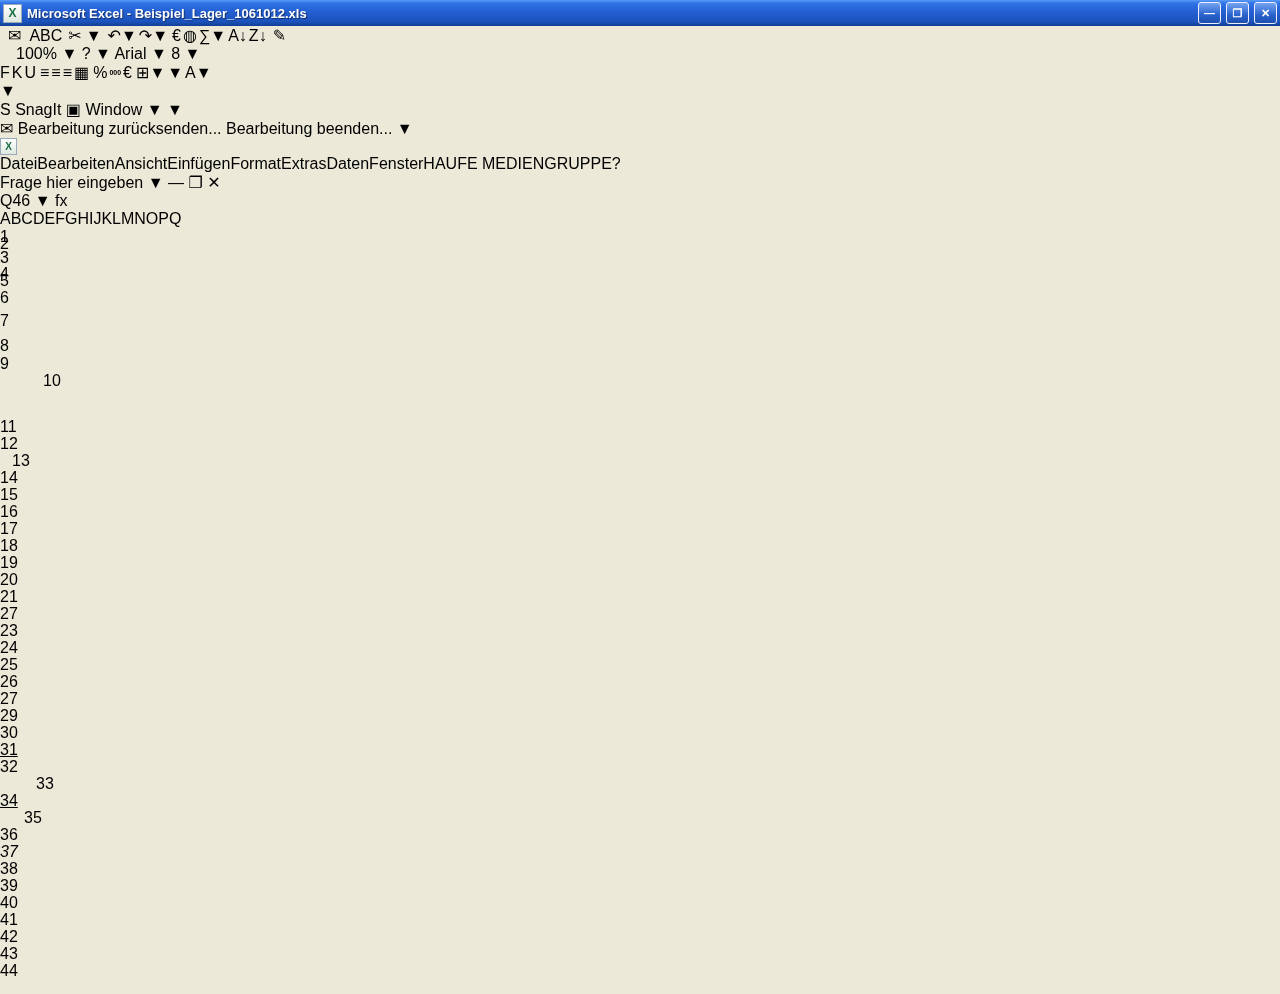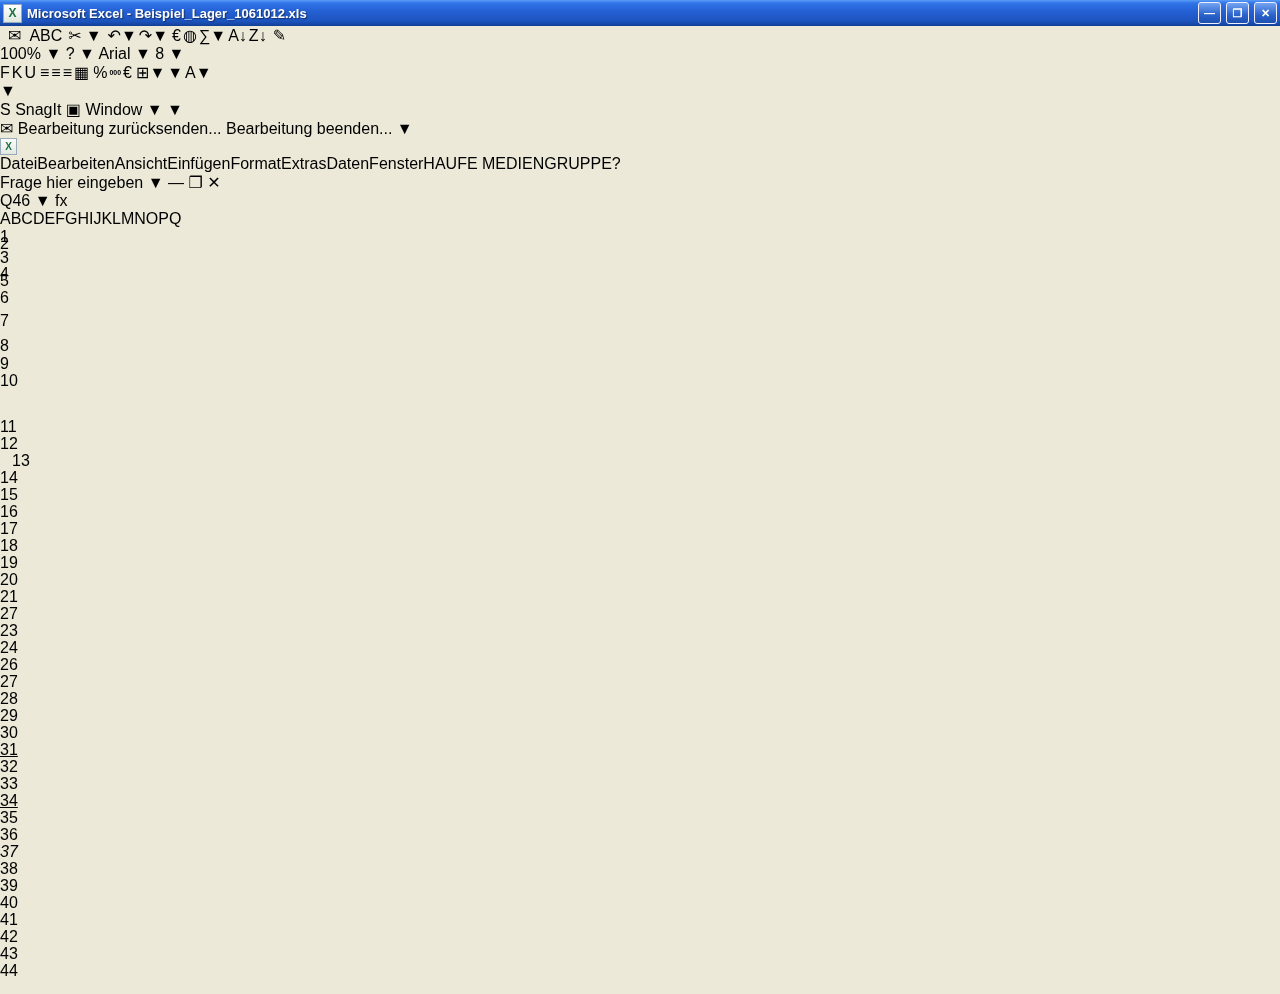--- a/index.html
+++ b/index.html
@@ -141,21 +141,21 @@
       <span class="vsep" data-name="divider"></span>
       <span class="ti" data-name="euro-conversion-icon"><span class="g">€</span></span>
       <span class="ti" data-name="hyperlink-icon"><span class="g">◍</span></span>
       <span class="ti" data-name="autosum-icon"><span class="g">∑</span><span class="dd" data-name="chevron-down-icon">▼</span></span>
       <span class="ti" data-name="sort-ascending-icon"><span class="g">A↓</span></span>
       <span class="ti" data-name="sort-descending-icon"><span class="g">Z↓</span></span>
       <span class="vsep" data-name="divider"></span>
       <span class="ti" data-name="chart-wizard-icon"></span>
       <span class="ti" data-name="drawing-toggle-icon"><span class="g">✎</span></span>
     </span>
-  <span class="combo" style="width:52px;" data-name="zoom-combo">
+  <span class="combo" style="width:52px;margin-left:16px;" data-name="zoom-combo">
     <span data-name="zoom-value">100%</span>
     <span class="arrow" data-name="chevron-down-icon">▼</span>
   </span>
   <span class="ti" data-name="help-icon">?</span>
   <span class="chevron" data-name="toolbar-options-chevron">▼</span>
   <span class="vsep" data-name="divider"></span>
   <span class="grip" data-name="toolbar-grip"></span>
   <span class="combo" style="width:128px;" data-name="font-name-combo">
     <span data-name="font-name-value">Arial</span>
     <span class="arrow" data-name="chevron-down-icon">▼</span>
@@ -258,45 +258,45 @@
       <div class="rowhdrs" id="rowhdrs" data-name="row-headers">
           <span class="rcell" data-name="row-header-1" style="height: 7px; display: flex;">1</span>
           <span class="rcell" data-name="row-header-2" style="height: 14px; display: flex;">2</span>
           <span class="rcell" data-name="row-header-3" style="height: 16px; display: flex;">3</span>
           <span class="rcell" data-name="row-header-4" style="height: 7px; display: flex;">4</span>
           <span class="rcell" data-name="row-header-5" style="height: 17px; display: flex;">5</span>
           <span class="rcell" data-name="row-header-6" style="height: 23px; display: flex;">6</span>
           <span class="rcell" data-name="row-header-7" style="height: 25px; display: flex;">7</span>
           <span class="rcell" data-name="row-header-8" style="height: 18px; display: flex;">8</span>
           <span class="rcell" data-name="row-header-9" style="height: 17px; display: flex;">9</span>
-          <span class="rcell" data-name="row-header-10" style="height: 46px; display: flex;">10</span>
+          <span class="rcell" data-name="row-header-10" style="height: 46px; display: flex; padding-left: 43px;">10</span>
           <span class="rcell" data-name="row-header-11" style="height: 17px; display: flex;">11</span>
           <span class="rcell" data-name="row-header-12" style="height: 17px; display: flex;">12</span>
           <span class="rcell" data-name="row-header-13" style="height: 17px; display: flex; padding-left: 12px;">13</span>
           <span class="rcell" data-name="row-header-14" style="height: 17px; display: flex;">14</span>
           <span class="rcell" data-name="row-header-15" style="height: 17px; display: flex;">15</span>
           <span class="rcell" data-name="row-header-16" style="height: 17px; display: flex;">16</span>
           <span class="rcell" data-name="row-header-17" style="height: 17px; display: flex;">17</span>
           <span class="rcell" data-name="row-header-18" style="height: 17px; display: flex;">18</span>
           <span class="rcell" data-name="row-header-19" style="height: 17px; display: flex;">19</span>
           <span class="rcell" data-name="row-header-20" style="height: 17px; display: flex;">20</span>
           <span class="rcell" data-name="row-header-21" style="height: 17px; display: flex;">21</span>
           <span class="rcell" data-name="row-header-22" style="height: 17px; display: flex;">27</span>
           <span class="rcell" data-name="row-header-23" style="height: 17px; display: flex;">23</span>
           <span class="rcell" data-name="row-header-24" style="height: 17px; display: flex;">24</span>
+          <span class="rcell" data-name="row-header-25" style="height: 17px; display: flex;">25</span>
           <span class="rcell" data-name="row-header-26" style="height: 17px; display: flex;">26</span>
           <span class="rcell" data-name="row-header-27" style="height: 17px; display: flex;">27</span>
-          <span class="rcell" data-name="row-header-28" style="height: 17px; display: flex;">28</span>
           <span class="rcell" data-name="row-header-29" style="height: 17px; display: flex;">29</span>
           <span class="rcell" data-name="row-header-30" style="height: 17px; display: flex;">30</span>
           <span class="rcell" data-name="row-header-31" style="height: 17px; display: flex; text-decoration: underline;">31</span>
           <span class="rcell" data-name="row-header-32" style="height: 17px; display: flex;">32</span>
-          <span class="rcell" data-name="row-header-33" style="height: 17px; display: flex;">33</span>
+          <span class="rcell" data-name="row-header-33" style="height: 17px; display: flex; margin-left: 36px;">33</span>
           <span class="rcell" data-name="row-header-34" style="height: 17px; display: flex; text-decoration: underline;">34</span>
-          <span class="rcell" data-name="row-header-35" style="height: 17px; display: flex;">35</span>
+          <span class="rcell" data-name="row-header-35" style="height: 17px; display: flex; padding-left: 24px;">35</span>
           <span class="rcell" data-name="row-header-36" style="height: 17px; display: flex; text-align: right;">36</span>
           <span class="rcell" data-name="row-header-37" style="height: 17px; display: flex; font-style: italic;">37</span>
           <span class="rcell" data-name="row-header-38" style="height: 17px; display: flex;">38</span>
           <span class="rcell" data-name="row-header-39" style="height: 17px; display: flex;">39</span>
           <span class="rcell" data-name="row-header-40" style="height: 17px; display: flex;">40</span>
           <span class="rcell" data-name="row-header-41" style="height: 17px; display: flex;">41</span>
           <span class="rcell" data-name="row-header-42" style="height: 17px; display: flex;">42</span>
           <span class="rcell" data-name="row-header-43" style="height: 17px; display: flex;">43</span>
           <span class="rcell" data-name="row-header-44" style="height: 17px; display: flex;">44</span>
         </div>

